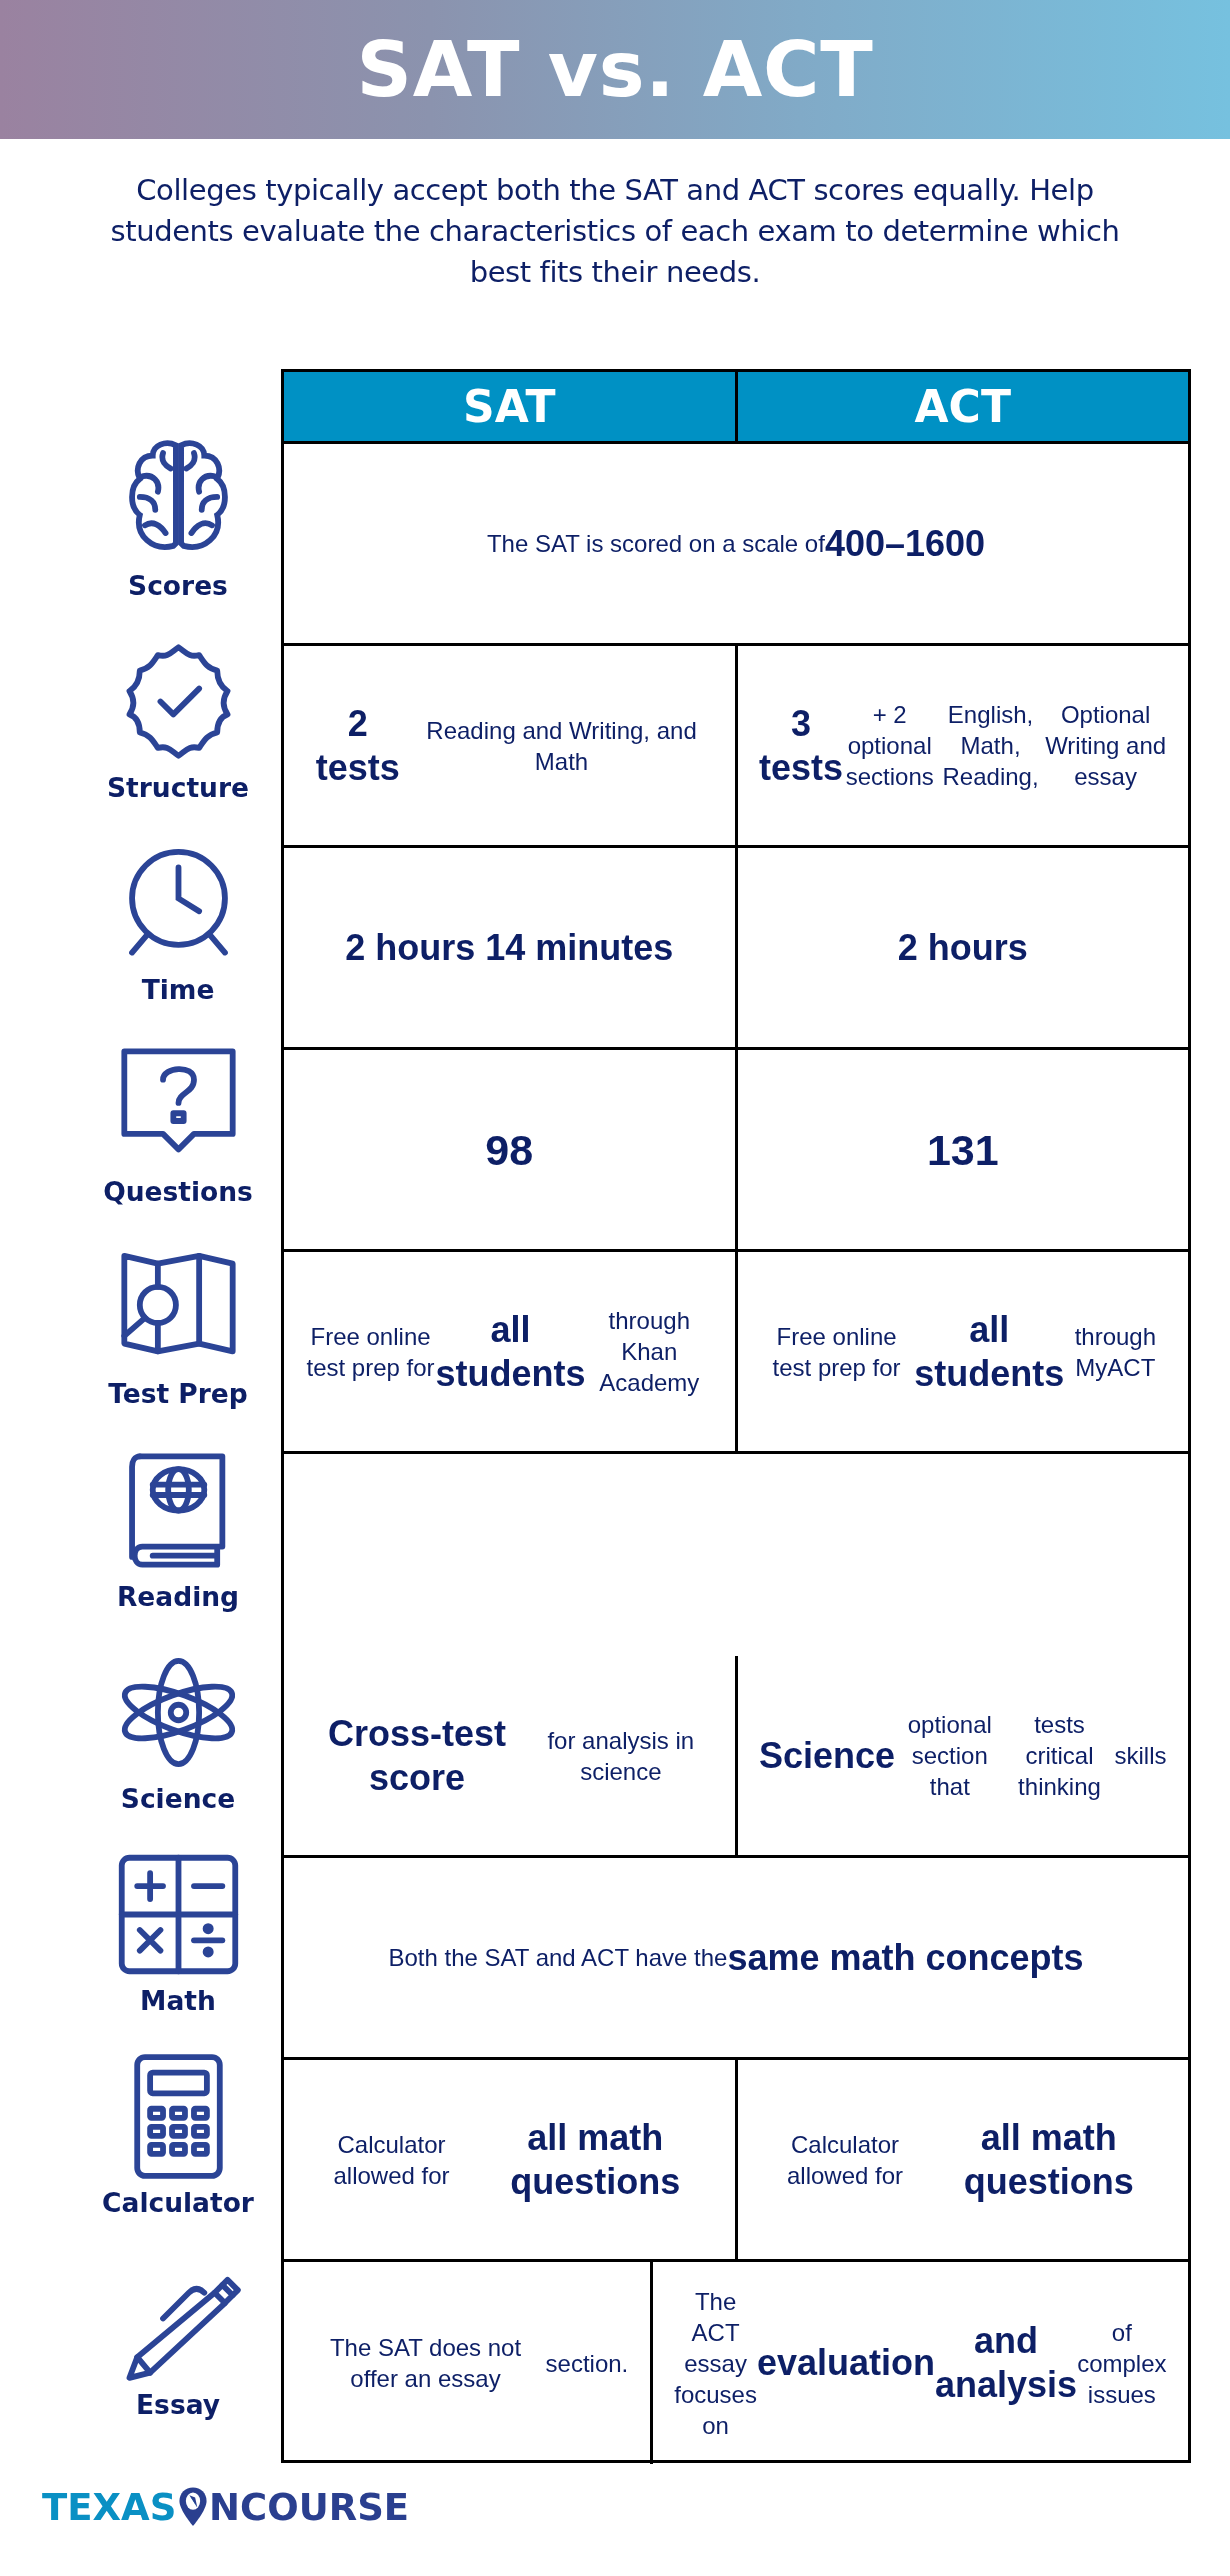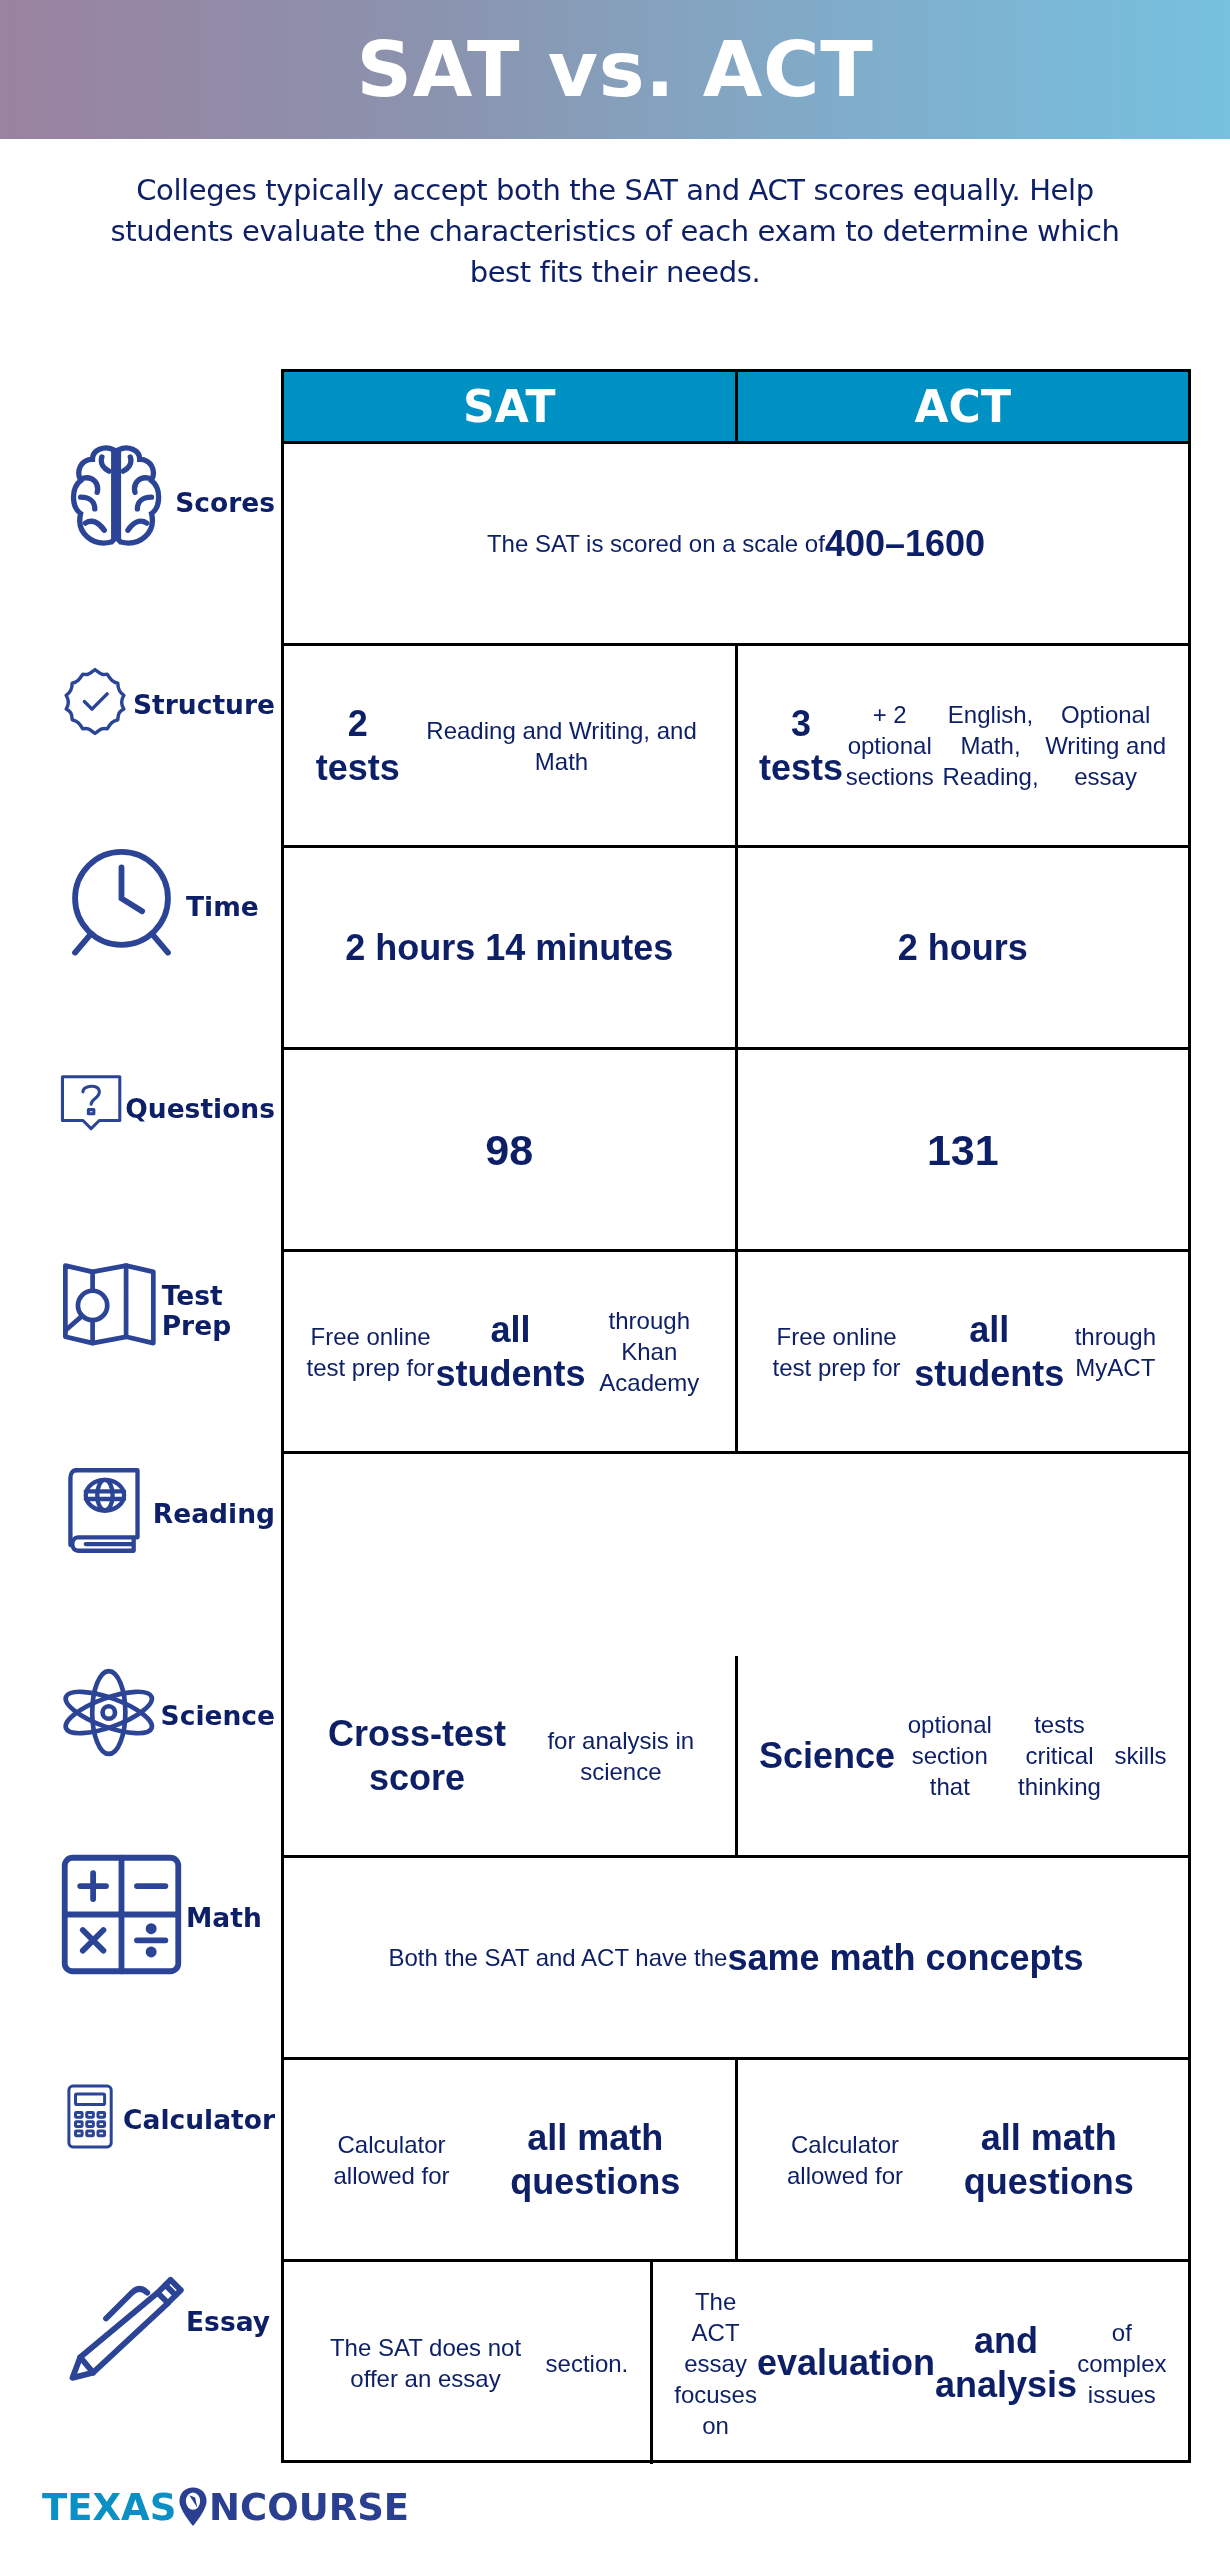--- a/index.html
+++ b/index.html
@@ -18,22 +18,22 @@
   }
 
   .intro {
     position: absolute; left: 100px; top: 170px; width: 1030px;
     text-align: center; font-size: 29px; line-height: 41px; color: #0d1f66;
     font-family: "DejaVu Sans", sans-serif; letter-spacing: -0.4px;
   }
 
   .icons-col { position: absolute; left: 57px; top: 398px; width: 218px; }
   .icon-cell {
-    position: absolute; left: 0; width: 218px; height: 202px;
-    display: flex; align-items: center; justify-content: flex-start;
+    position: absolute; left: 12px; width: 218px; height: 202px;
+    display: flex; flex-direction: column; align-items: center; justify-content: flex-end;
   }
   .icon-cell svg { width: 129px; height: 129px; display: block; }
   .icon-label {
     margin-top: 7.2px; font-size: 26.5px; font-weight: 700; color: #0d1f66;
     font-family: "DejaVu Sans", sans-serif; line-height: 1.1;
   }
 
   .table {
     position: absolute; left: 281px; top: 327px; width: 910px; height: 2094px;
     border: 3.6px solid #000;

